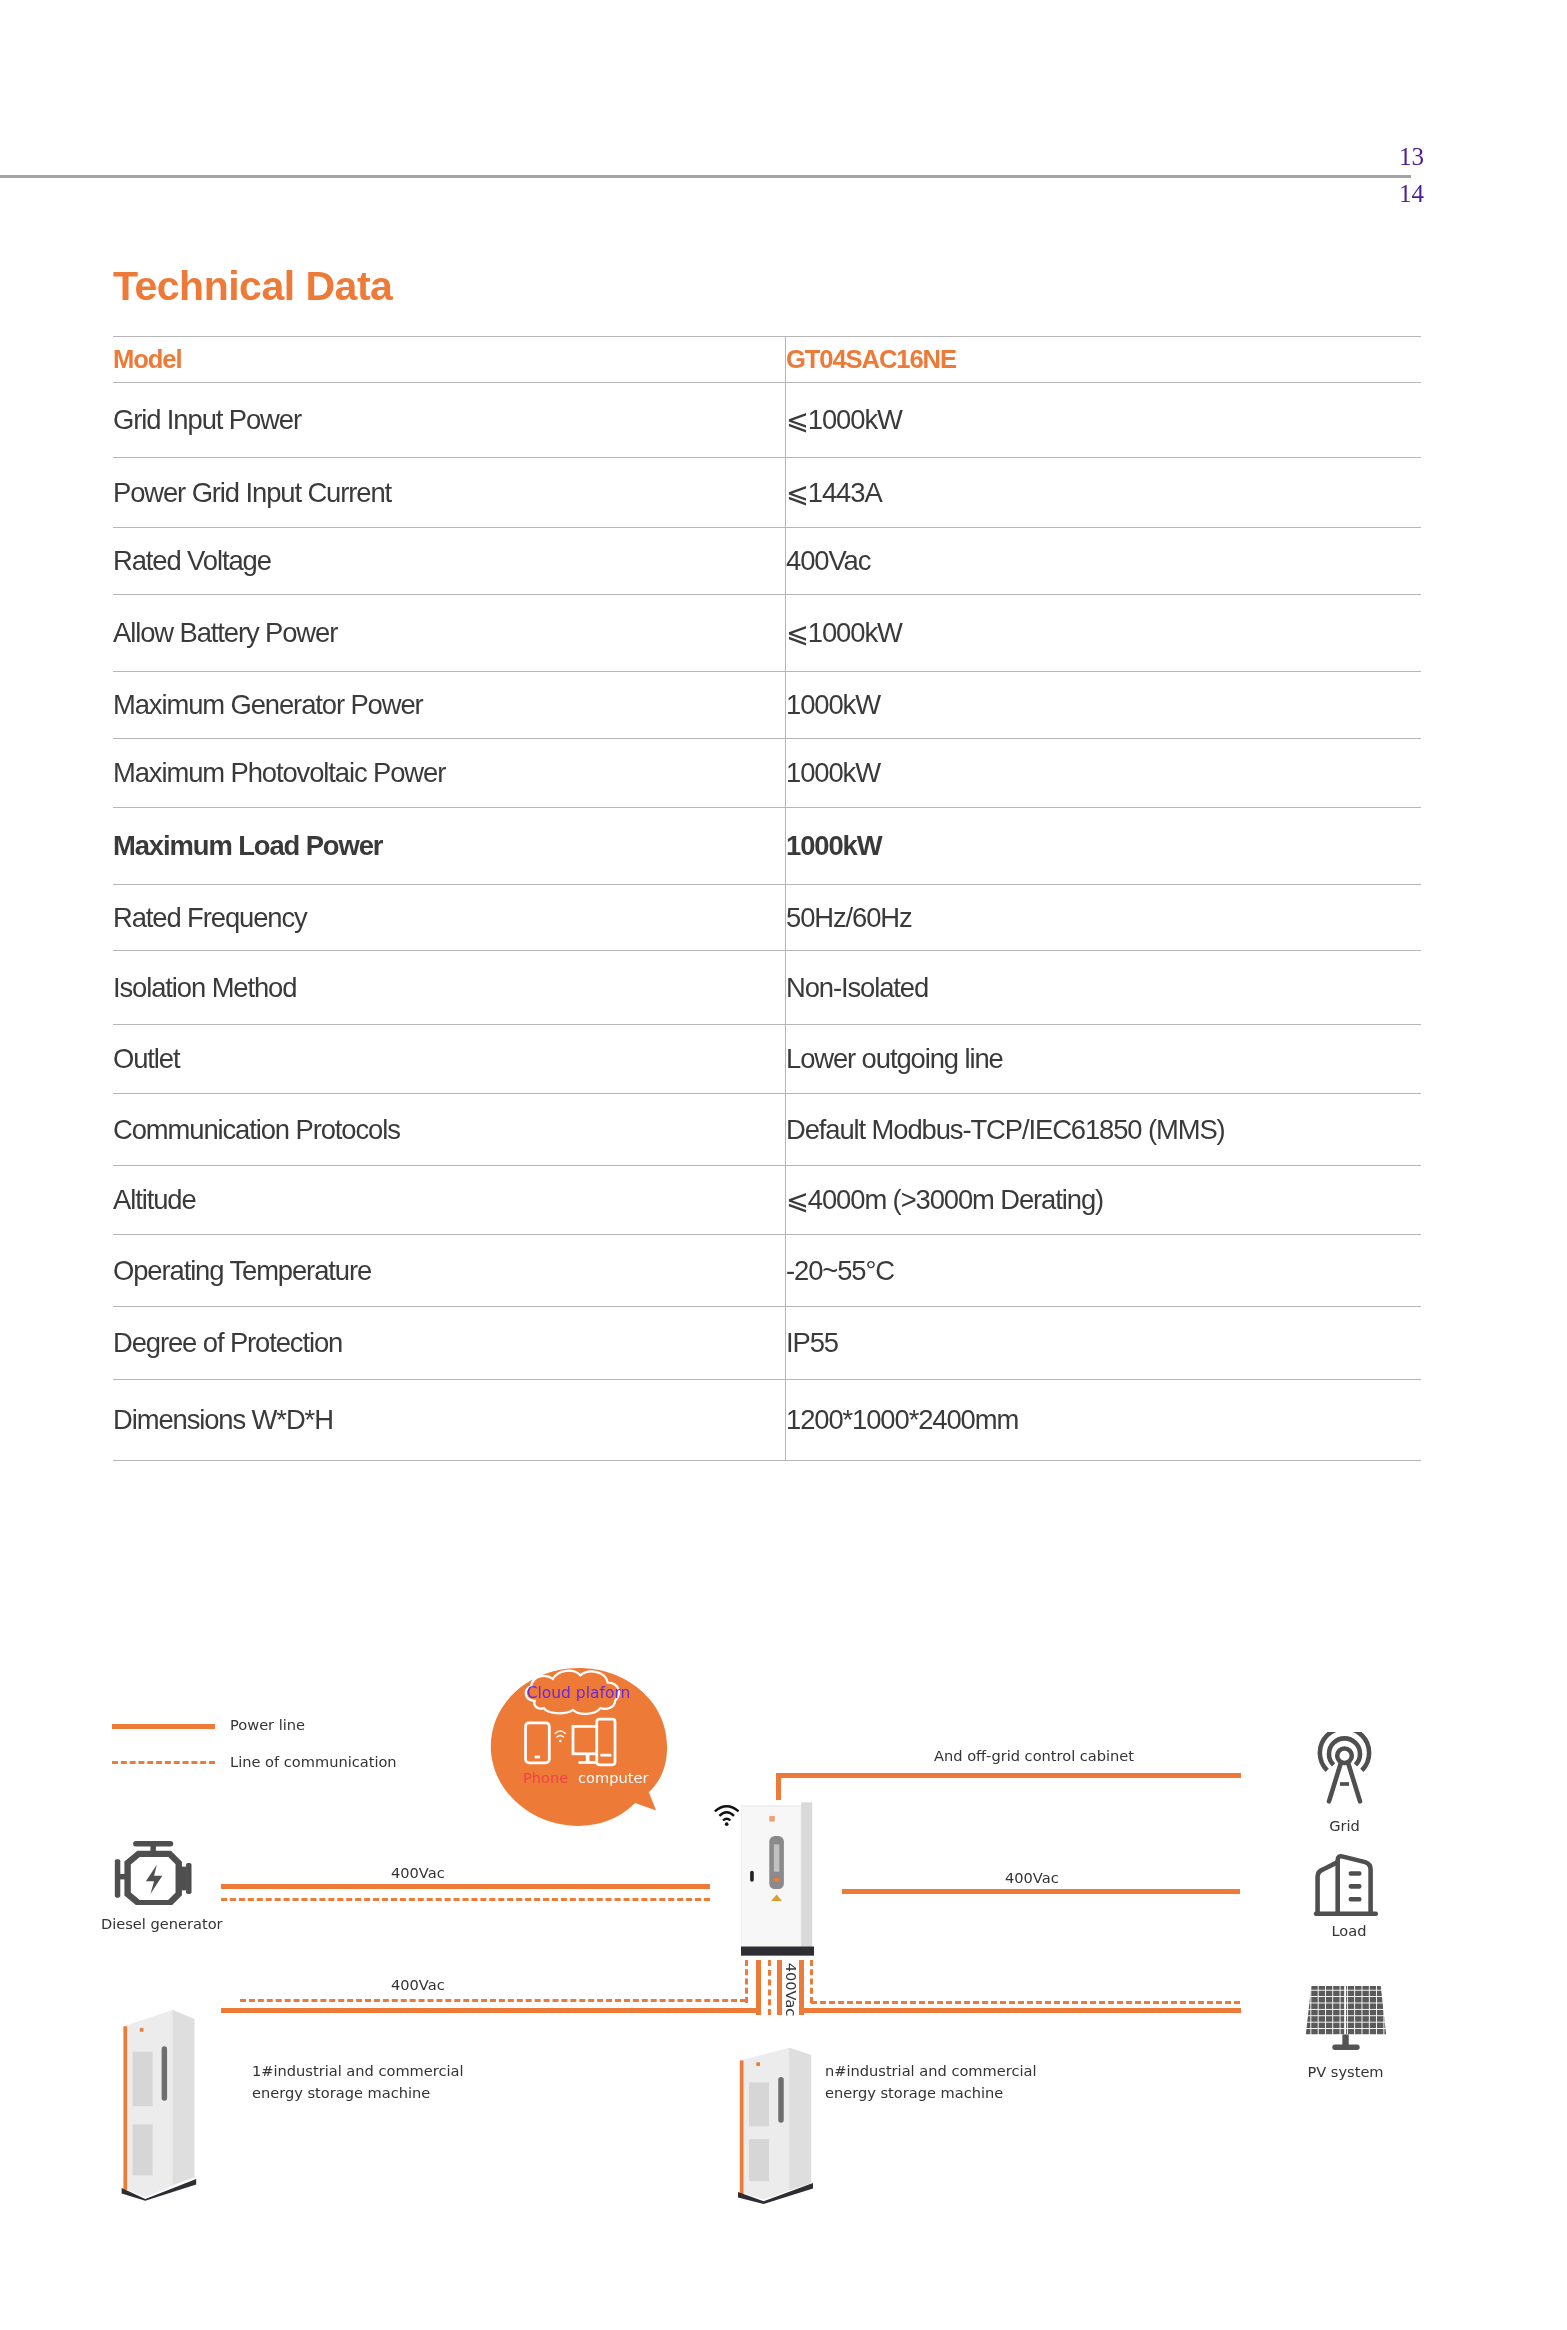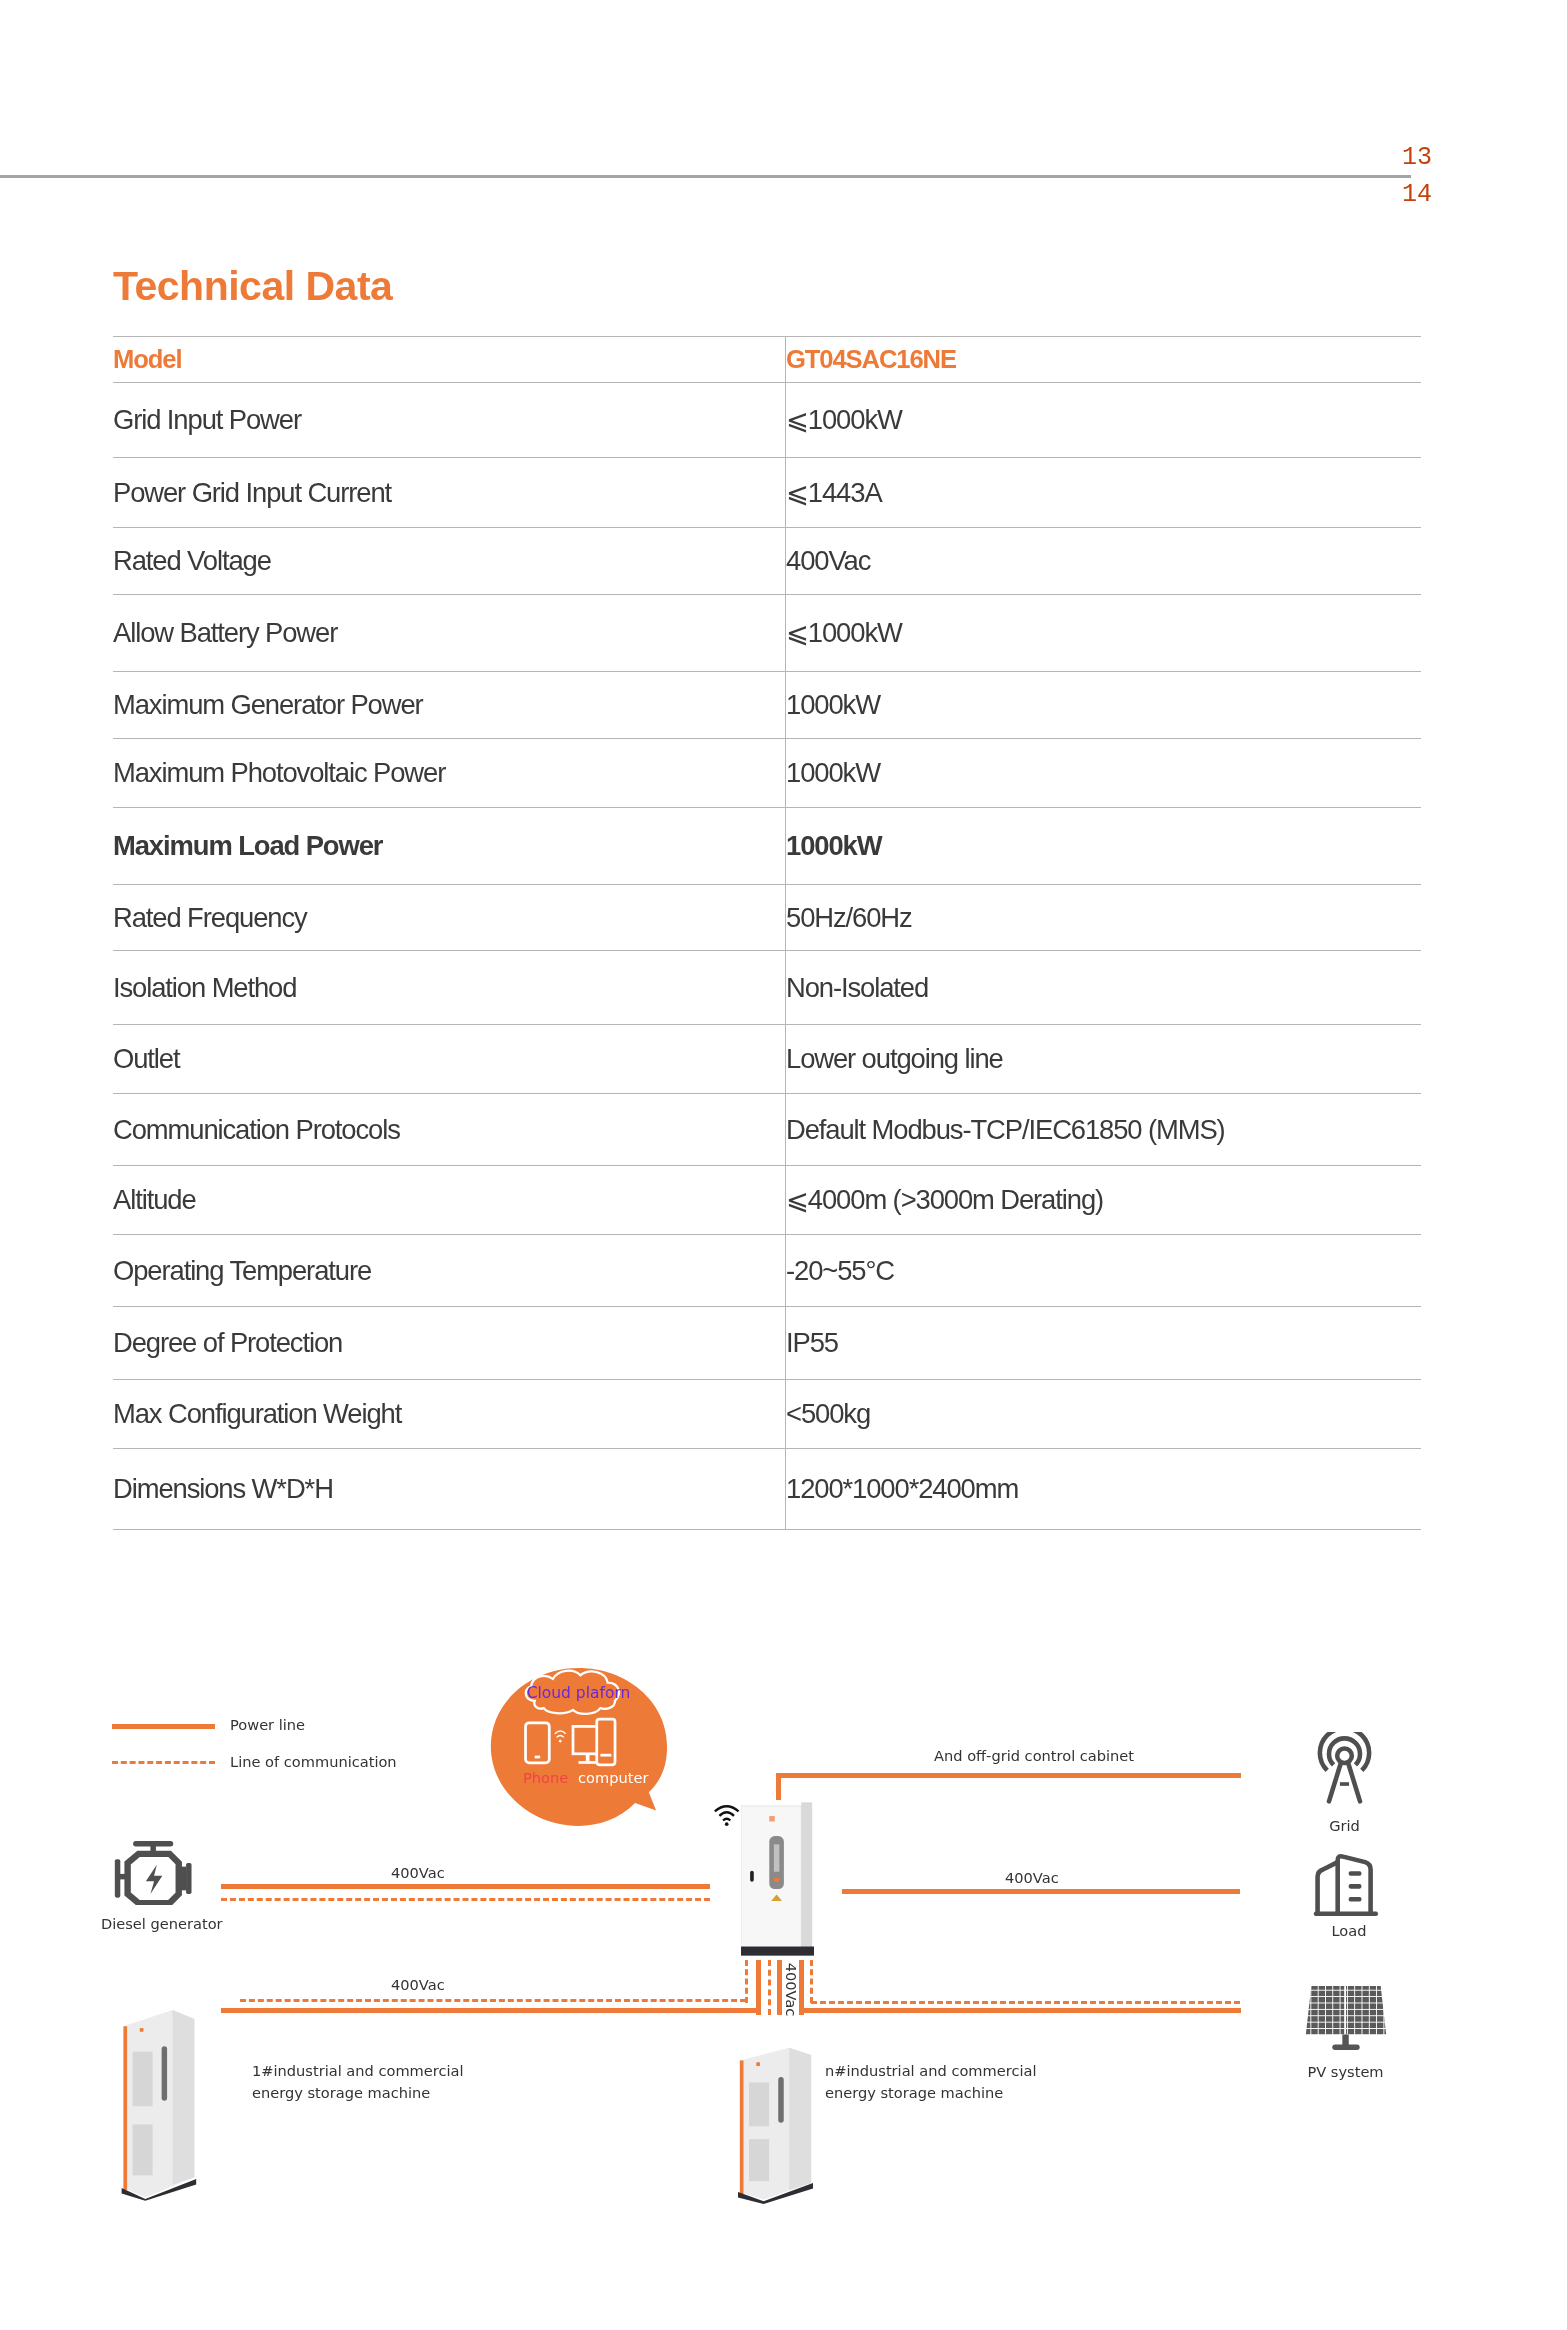--- a/index.html
+++ b/index.html
@@ -1,20 +1,20 @@
 <!DOCTYPE html>
 <html style="font-size:14.6px"><head>
 <meta charset="utf-8">
 <style>
   html, body { margin: 0; padding: 0; background: #ffffff; }
   body { width: 1568px; height: 2331px; position: relative; overflow: hidden;
          font-family: "Liberation Sans", "DejaVu Sans", sans-serif; color: #3a3a3a; }
   .abs { position: absolute; }
-  .page-num { position: absolute; right: 136px; width: 55px; text-align: right;
-              font-size: 25px; color: #c2410c; font-family: Liberation Mono, monospace; }
+  .page-num { position: absolute; right: 144px; width: 55px; text-align: right;
+              font-size: 25px; color: #4c1d95; font-family: Liberation Serif, serif; }
   .top-rule { position: absolute; left: 0; top: 175px; width: 1411px; height: 2.7px; background: #a3a3a3; }
   .title { position: absolute; left: 113px; top: 263px; font-size: 41px; font-weight: bold;
            color: #ee7a38; letter-spacing: -0.5px; }
   .spec-table { position: absolute; left: 113px; top: 336px; width: 1308px; border-collapse: collapse; }
   .spec-table td { border-top: 1.8px solid #b5b5b5; padding: 0; font-size: 27.4px; color: #3a3a3a;
                    letter-spacing: -1.1px; font-family: "Liberation Sans Narrow", "Liberation Sans", sans-serif; }
   .spec-table tr:last-child td { border-bottom: 1.8px solid #b5b5b5; }
   .spec-table td.val { border-left: 0.9px solid #b5b5b5; width: 635px; }
   .spec-table tr.head td { color: #ee7a38; font-weight: bold; font-size: 25.6px; }
   .line-h { position: absolute; height: 4.6px; background: #ee7a38; }
@@ -88,24 +88,20 @@
         <td class="val">⩽4000m (&gt;3000m Derating)</td>
       </tr>
   <tr style="height:72px;">
         <td>Operating Temperature</td>
         <td class="val">-20~55°C</td>
       </tr>
   <tr style="height:73px;">
         <td>Degree of Protection</td>
         <td class="val">IP55</td>
       </tr>
-  <tr style="height:69px;">
-        <td>Max Configuration Weight</td>
-        <td class="val">&lt;500kg</td>
-      </tr>
   <tr style="height:81px;">
         <td>Dimensions W*D*H</td>
         <td class="val">1200*1000*2400mm</td>
       </tr>
 </tbody>
   </table>
 
 <div>
 
   <div class="line-h" style="left:112px; top:1724px; width:103px;"></div>

